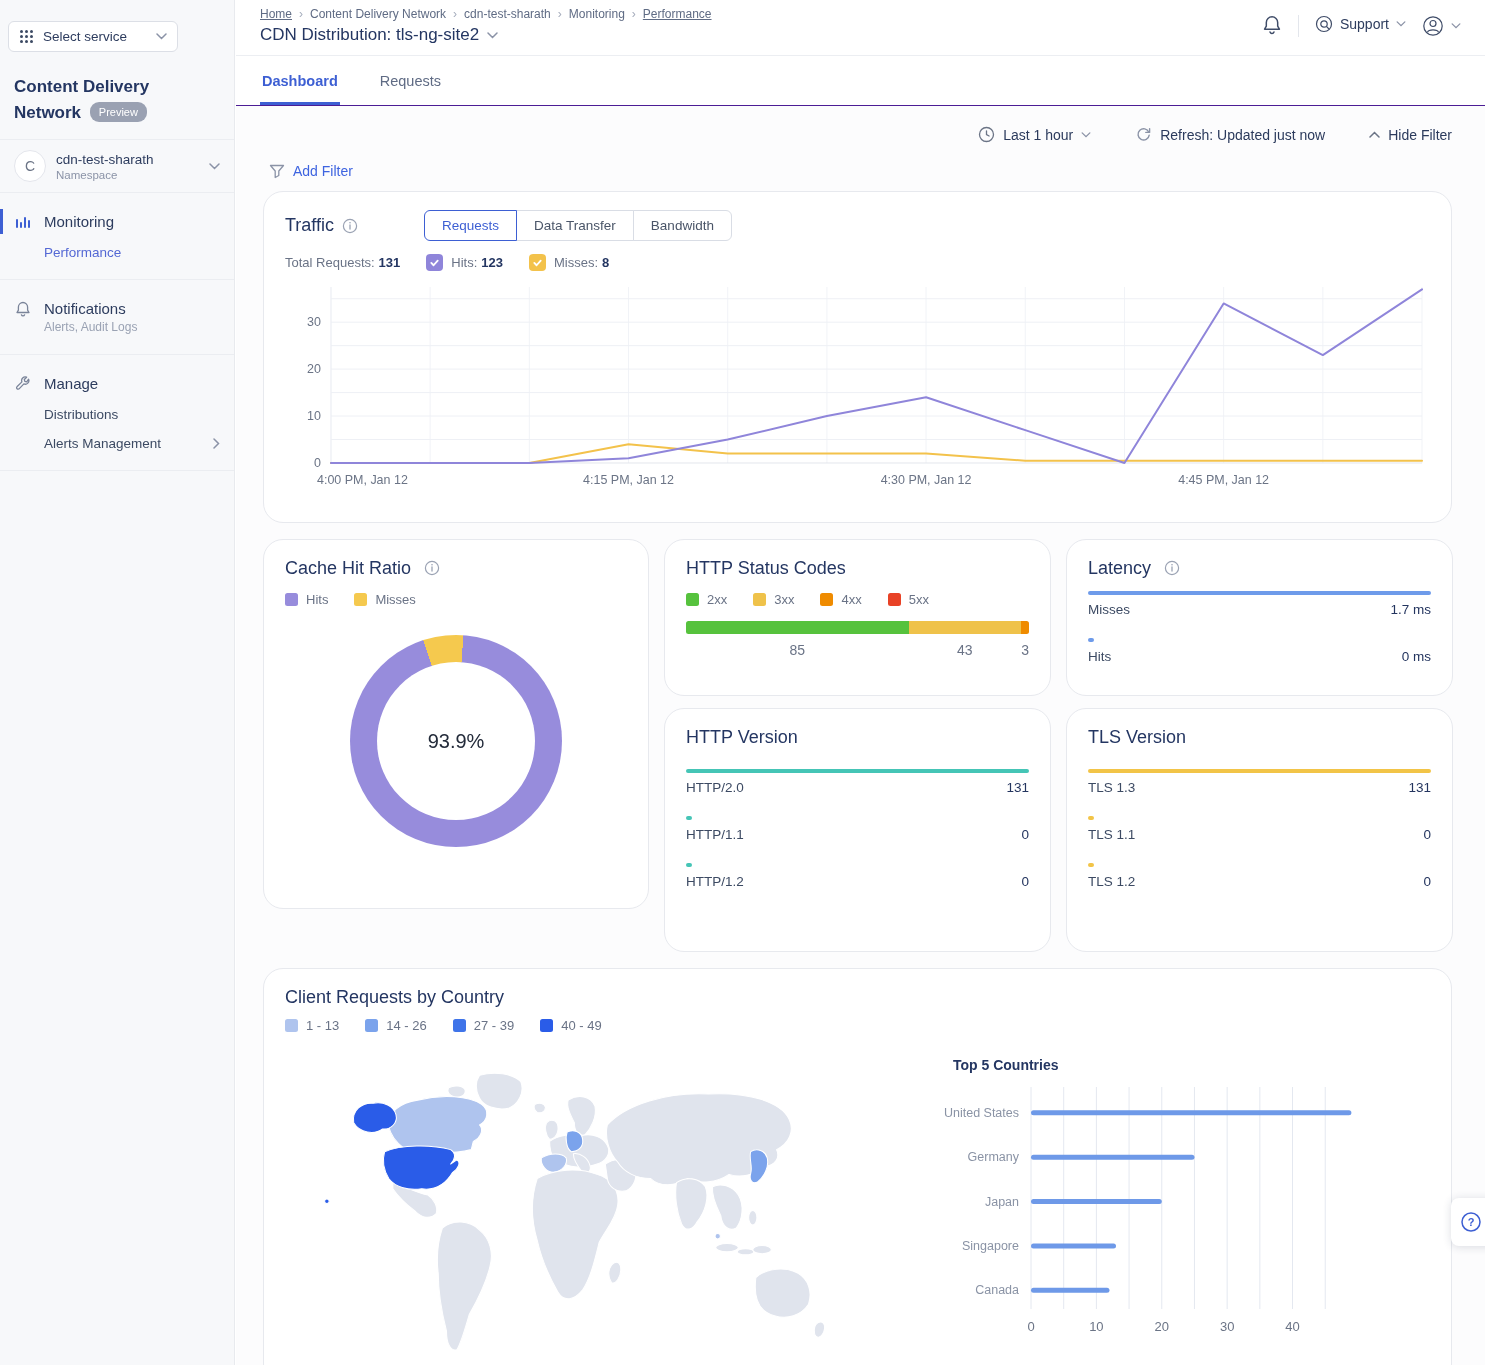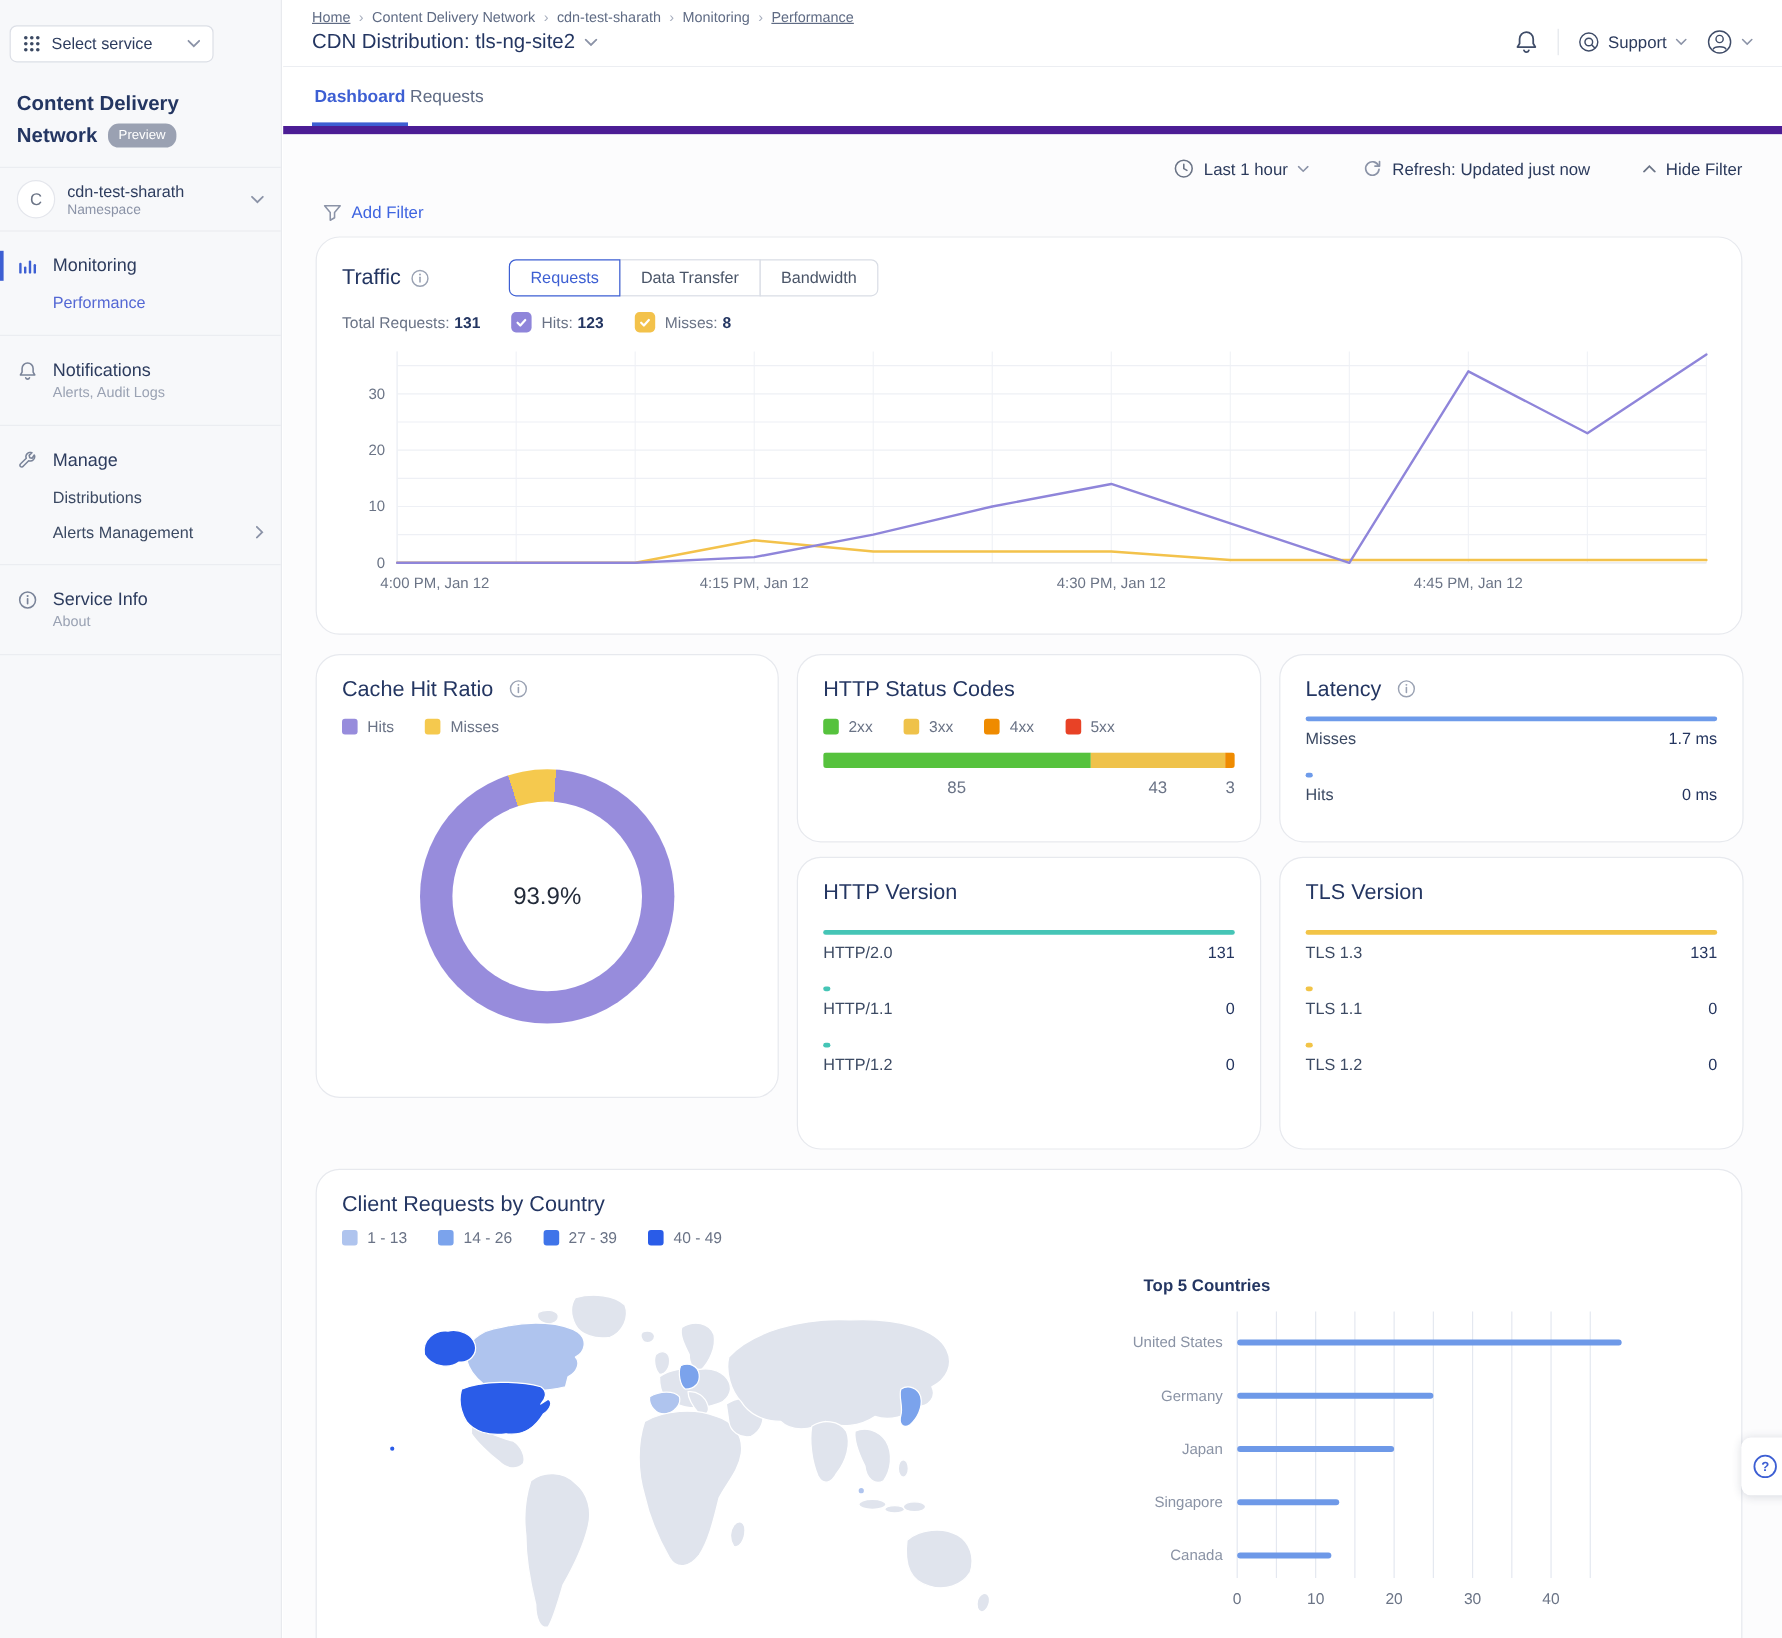--- a/index.html
+++ b/index.html
@@ -37,26 +37,26 @@
 
   
   .main { margin-left:236px; }
   .topbar { height:56px; padding:7px 24px 0 24px; display:flex; justify-content:space-between;
     background:#fff; border-bottom:1px solid #eceef2; }
   .breadcrumb { display:flex; align-items:center; gap:7px; font-size:12px; color:#5f6b84; }
   .breadcrumb .sep { color:#a6adbd; font-size:12px; }
   .breadcrumb .bc-link { text-decoration:underline; cursor:pointer; }
   .breadcrumb .bc-item { cursor:pointer; }
   .page-title { display:flex; align-items:center; gap:8px; margin-top:4px; font-size:17px; font-weight:500; color:#243662; }
-  .tb-right { display:flex; align-items:center; gap:16px; margin-top:8px; }
+  .tb-right { display:flex; align-items:flex-start; gap:16px; margin-top:8px; }
   .vdiv { width:1px; height:22px; background:#e3e6ec; }
   .tb-btn { display:flex; align-items:center; gap:7px; font-size:14px; color:#2d3c5e; cursor:pointer; }
 
   
-  .tabbar { display:flex; padding:0 24px; background:#fff; border-bottom:7px solid #4c1d95; }
+  .tabbar { display:flex; gap:38px; padding:0 24px; background:#fff; border-bottom:1px solid #4c1d95; }
   .tab { padding:17px 2px 13px 2px; font-size:14.5px; color:#5f6b84; cursor:pointer; border-bottom:3px solid transparent; }
   .tab.active { color:#3d5fd3; font-weight:bold; border-bottom-color:#3d5fd3; }
 
   
   .content { background:#fcfcfd; min-height:1255px; padding:0 33px 30px 27px; }
   .filter-row { display:flex; justify-content:flex-end; align-items:center; gap:44px; padding:20px 0 16px; font-size:14px; color:#2b3a5c; }
   .f-item { display:flex; align-items:center; gap:8px; cursor:pointer; }
   .addfilter-row { display:flex; align-items:center; gap:8px; padding:4px 0 12px 6px;
     font-size:14px; color:#3e64e0; cursor:pointer; }
 
@@ -206,35 +206,20 @@
           <span>Distributions</span>
         </a>
         <a class="nav-sub">
           <span>Alerts Management</span>
           <svg class="icon" width="7" height="11" viewBox="0 0 7 11">
               <path d="M1 1l4.5 4.5L1 10" fill="none" stroke="#8b93a7" stroke-width="1.5" stroke-linecap="round"></path>
             </svg>
         </a>
       </div>
 
-      <div class="nav-section">
-        <div class="nav-item">
-          <span class="nicon">
-            <svg class="icon" width="16" height="16" viewBox="0 0 16 16">
-              <circle cx="8" cy="8" r="6.6" fill="none" stroke="#7a8499" stroke-width="1.3"></circle>
-              <line x1="8" y1="7" x2="8" y2="11" stroke="#7a8499" stroke-width="1.4" stroke-linecap="round"></line>
-              <circle cx="8" cy="4.7" r="0.9" fill="#7a8499"></circle>
-            </svg>
-          </span>
-          <span>
-            <span>Service Info</span>
-            <div class="nav-sub-label">About</div>
-          </span>
-        </div>
-      </div>
     </nav>
   </aside>
 
   <div class="main">
     <header class="topbar">
       <div class="tb-left">
         <nav class="breadcrumb">
           <a class="bc-link">Home</a>
             <span class="sep">›</span>
           <span class="bc-item">Content Delivery Network</span>

